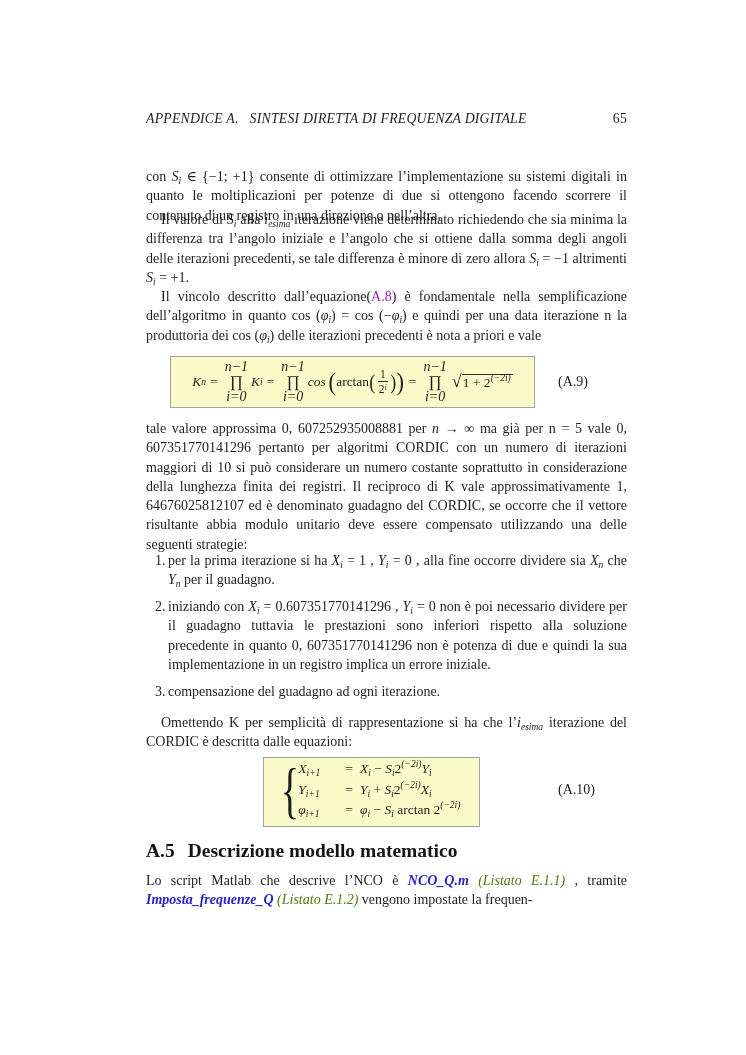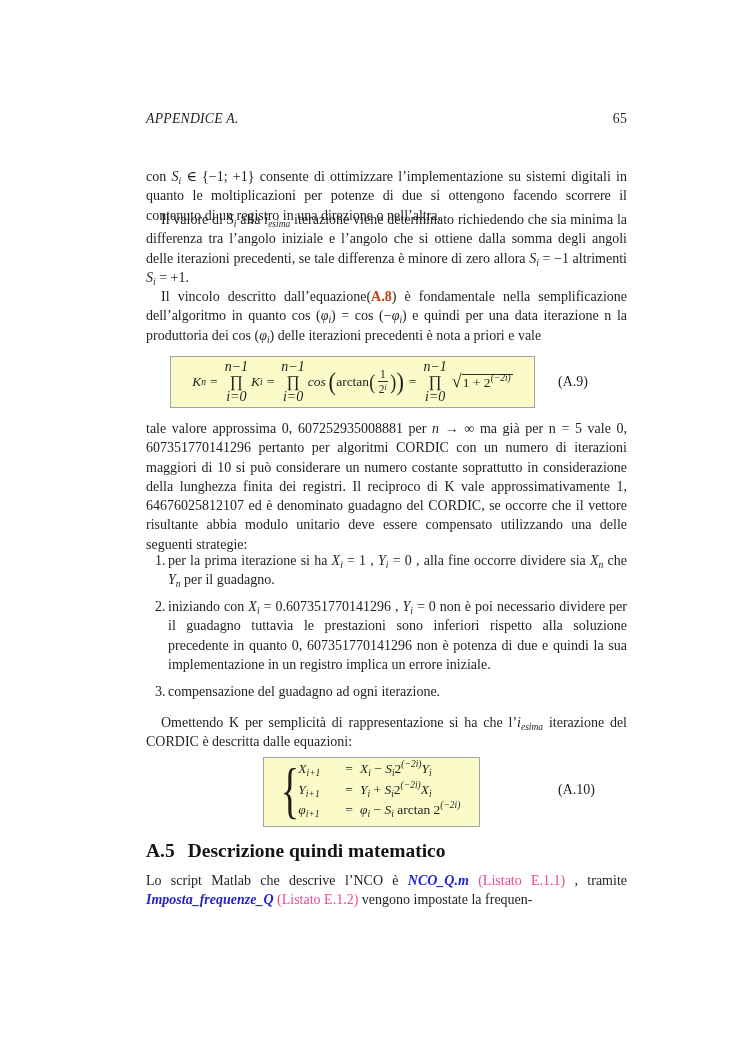--- a/index.html
+++ b/index.html
@@ -8,23 +8,23 @@
   .content{position:absolute;left:146px;top:0;width:481px;}
   .blk{position:absolute;left:0;width:481px;margin:0;}
   p.blk{font-size:14px;line-height:19.3px;text-align:justify;}
   .indent{text-indent:15px;}
   
   .pghead{top:111px;display:flex;font-size:13.8px;font-style:italic;letter-spacing:.2px;}
   .pghead .gap{width:11px;}
   .pgnum{margin-left:auto;font-style:normal;}
   
   .it{font-style:italic;}
-  .ref{color:#c2410c;font-weight:bold;}
+  .ref{color:#a21caf;}
   .flink{color:#2323c8;font-weight:bold;font-style:italic;}
-  .ilink{color:#ec4899;}
+  .ilink{color:#4d7c0f;font-style:italic;}
   sub{font-size:9.5px;font-style:italic;line-height:0;vertical-align:-3px;}
   sup{font-size:9.5px;font-style:italic;line-height:0;vertical-align:6px;}
   
   .eqrow{height:52px;}
   .eqbox{position:absolute;background:#fbfbc9;border:1px solid #a3a3a3;
          display:flex;align-items:center;justify-content:center;}
   .eq9box{left:24px;top:0;width:363px;height:50px;font-size:13.5px;}
   .eq10box{left:117px;top:0;width:215px;height:64px;font-size:13.5px;padding:2px 0;}
   .eqlabel{position:absolute;left:412px;top:50%;transform:translateY(-50%);font-size:14px;}
   .math{white-space:nowrap;display:inline-flex;align-items:center;}
@@ -60,20 +60,21 @@
 </style>
 </head>
 <body>
 
 <div class="page">
   <div class="content">
 
     <div class="blk pghead">
       <span>APPENDICE A.</span>
       <span class="gap"></span>
+      <span>SINTESI DIRETTA DI FREQUENZA DIGITALE</span>
       <span class="pgnum">65</span>
     </div>
 
     <p class="blk" style="top:167px"><span>con </span><span class="it">S<sub>i</sub></span><span> ∈ {−1; +1} consente di ottimizzare l’implementazione su sistemi digitali in quanto le moltiplicazioni per potenze di due si ottengono facendo scorrere il contenuto di un registro in una direzione o nell’altra.</span></p>
 
     <p class="blk indent" style="top:210px"><span>Il valore di </span><span class="it">S<sub>i</sub></span><span> alla </span><span class="it">i<sub>esima</sub></span><span> iterazione viene determinato richiedendo che sia minima la differenza tra l’angolo iniziale e l’angolo che si ottiene dalla somma degli angoli delle iterazioni precedenti, se tale differenza è minore di zero allora </span><span class="it">S<sub>i</sub></span><span> = −1 altrimenti </span><span class="it">S<sub>i</sub></span><span> = +1.</span></p>
 
     <p class="blk indent" style="top:287px"><span>Il vincolo descritto dall’equazione(</span><span class="ref">A.8</span><span>) è fondamentale nella semplificazione dell’algoritmo in quanto cos (</span><span class="it">φ<sub>i</sub></span><span>) = cos (−</span><span class="it">φ<sub>i</sub></span><span>) e quindi per una data iterazione n la produttoria dei cos (</span><span class="it">φ<sub>i</sub></span><span>) delle iterazioni precedenti è nota a priori e vale</span></p>
 
     <div class="blk eqrow" style="top:356px">
@@ -160,19 +161,19 @@
               <span class="sysrhs"><span class="it">φ<sub>i</sub></span><span> − </span><span class="it">S<sub>i</sub></span><span> arctan 2<sup>(−2i)</sup></span></span>
             </span>
           </span>
         </span>
       </div>
       <span class="eqlabel">(A.10)</span>
     </div>
 
     <div class="blk heading">
       <span>A.5</span>
-      <span>Descrizione quindi matematico</span>
+      <span>Descrizione modello matematico</span>
     </div>
 
     <p class="blk" style="top:871px"><span>Lo script Matlab che descrive l’NCO è </span><span class="flink">NCO_Q.m</span><span> </span><span class="ilink">(Listato E.1.1)</span><span> , tramite </span><span class="flink">Imposta_frequenze_Q</span><span> </span><span class="ilink">(Listato E.1.2)</span><span>  vengono impostate la frequen-</span></p>
 
   </div>
 </div>
 
 </body></html>

